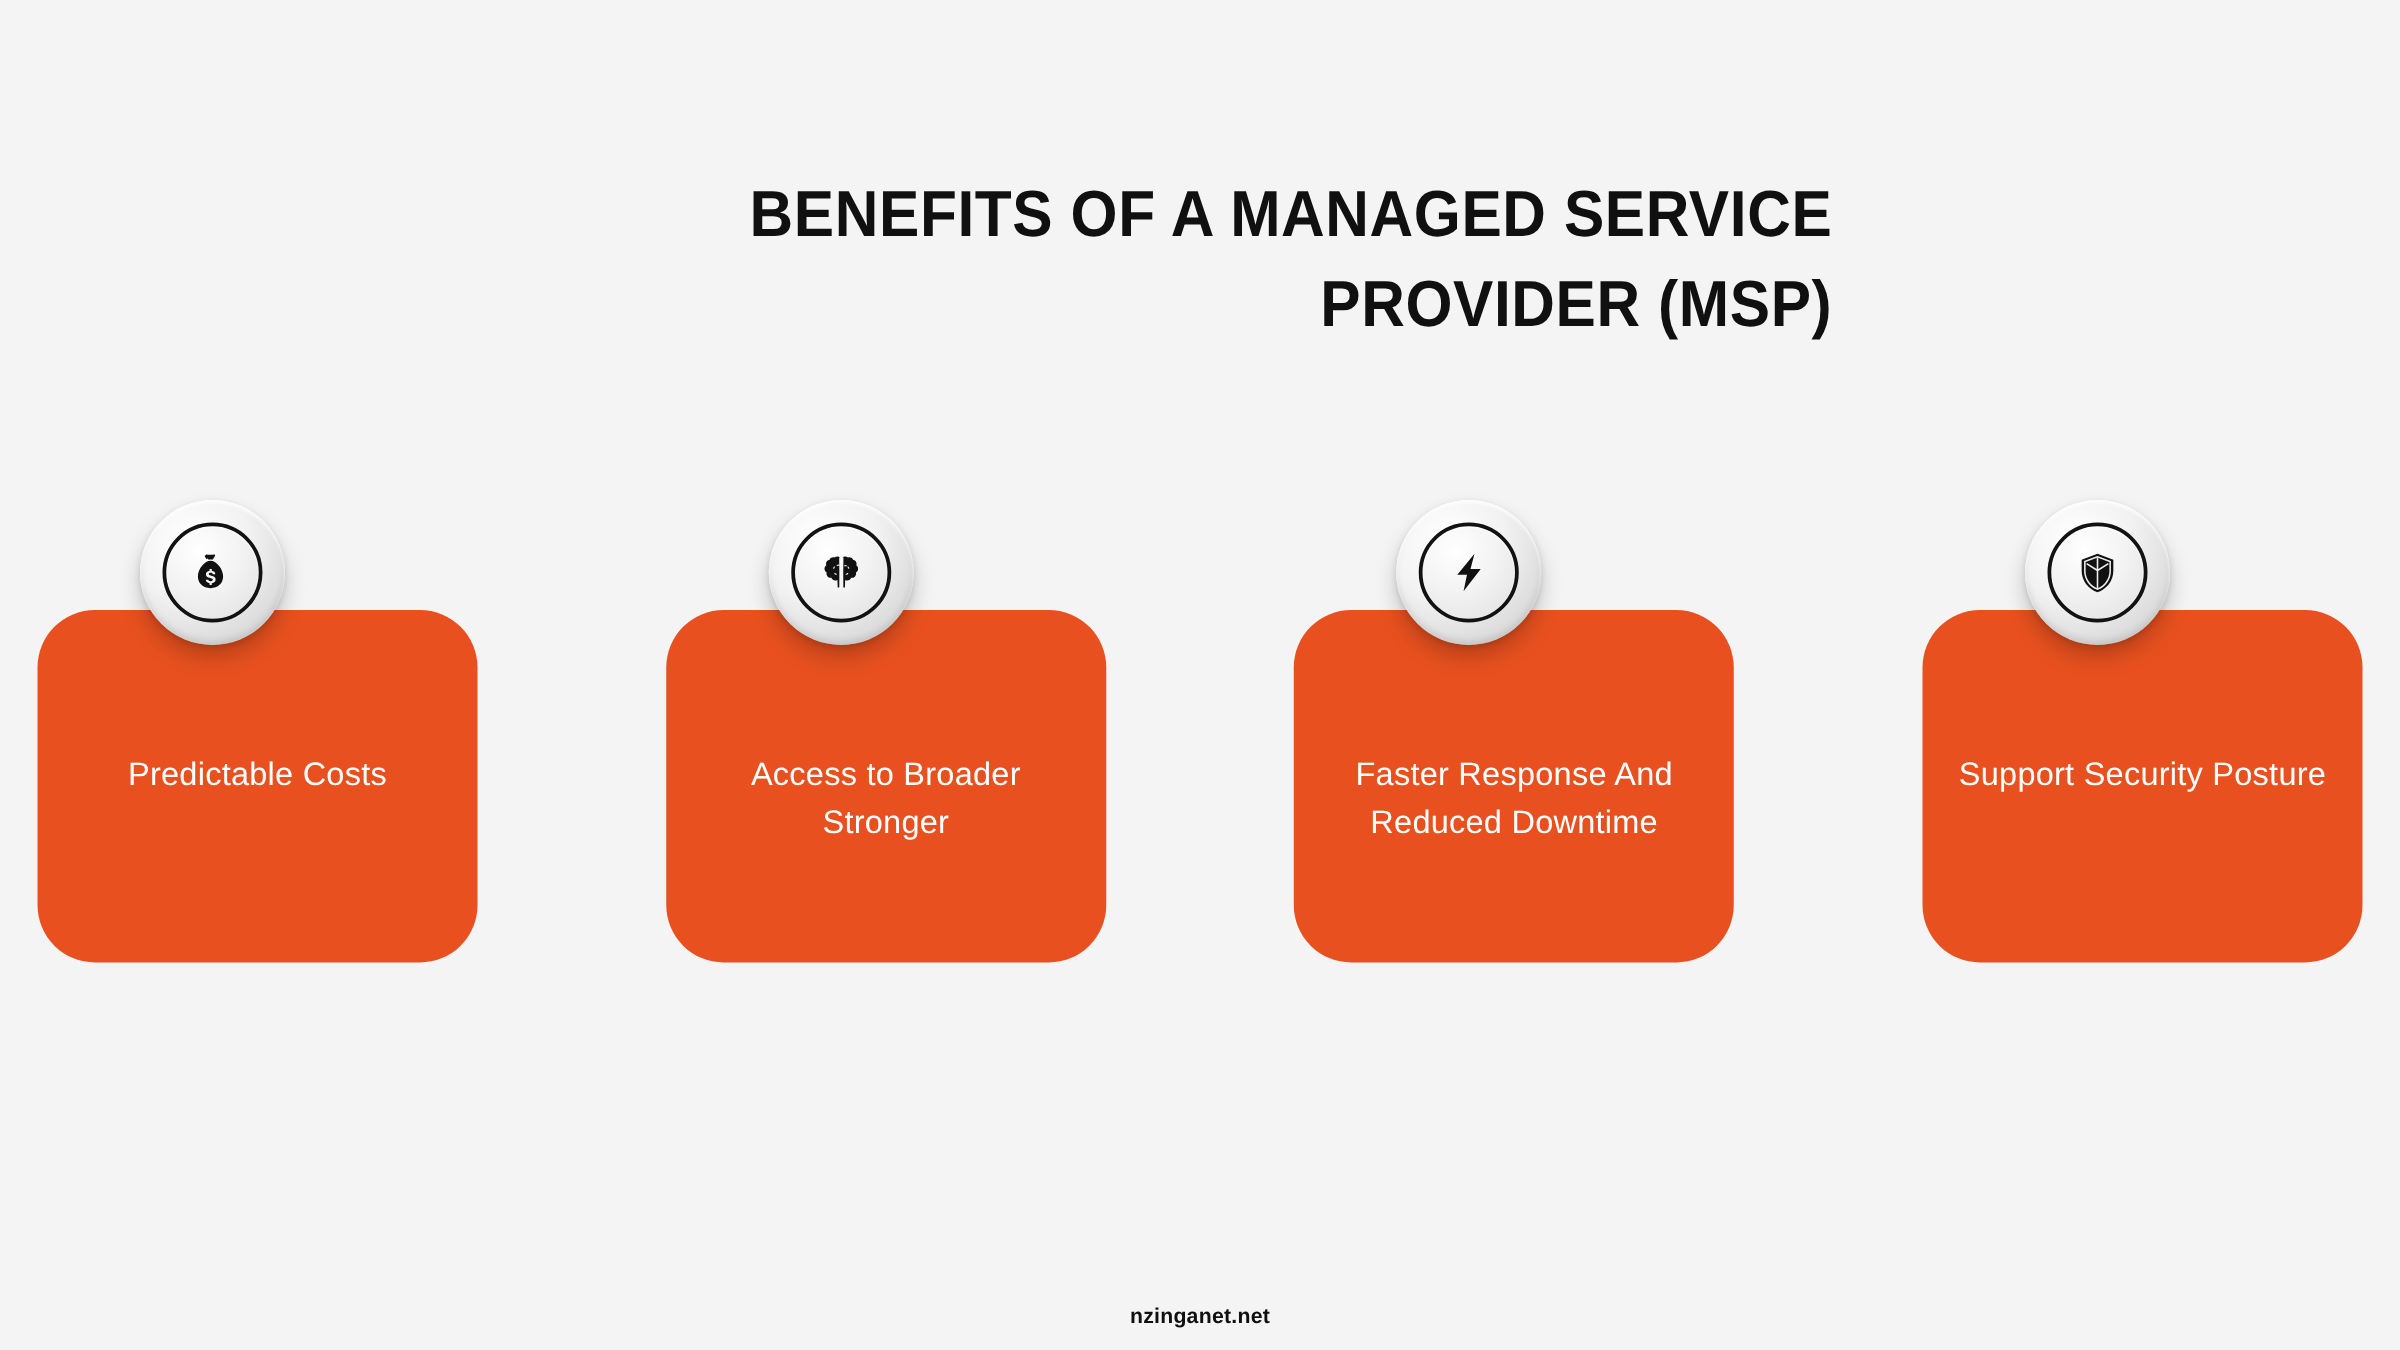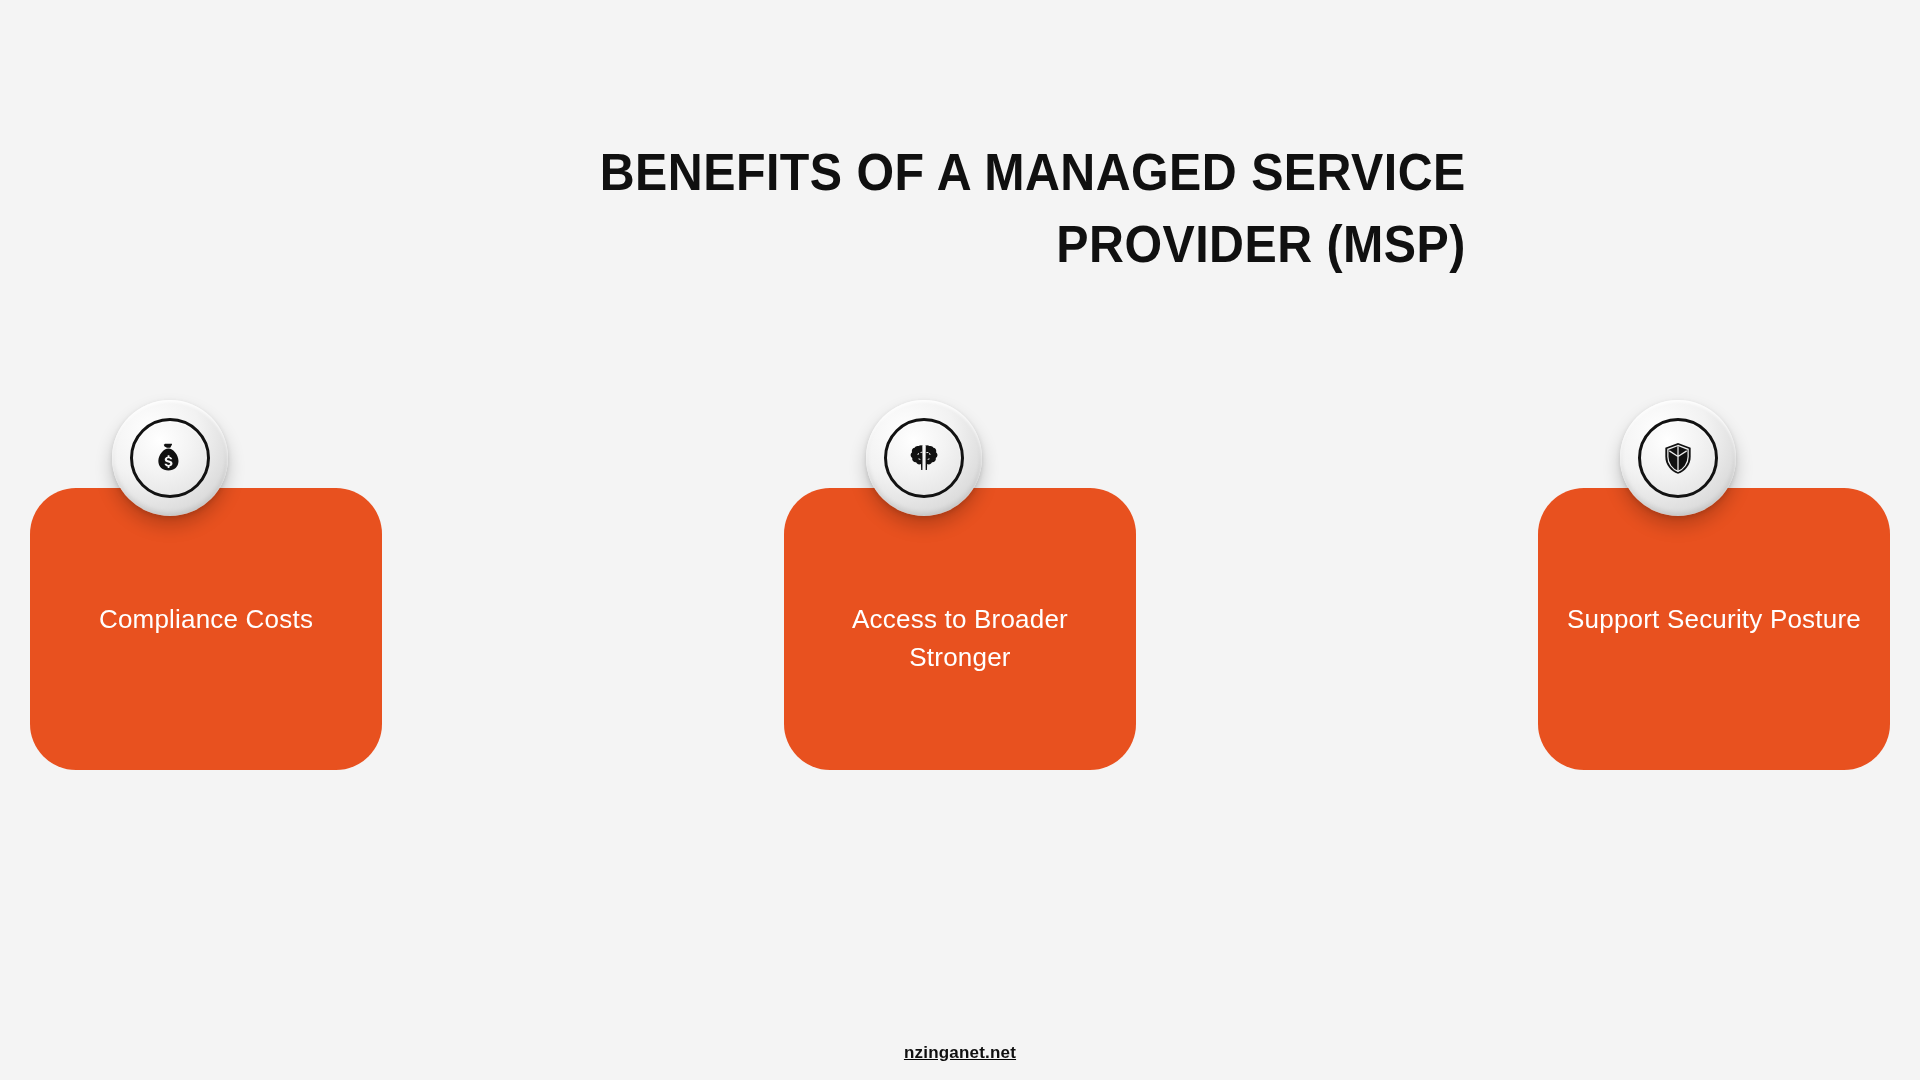--- a/index.html
+++ b/index.html
@@ -106,21 +106,20 @@
 
   .badge-inner svg { display:block; }
 
   
   .footer {
     position:absolute;
     top:1043px;
     left:0;
     width:1920px;
     text-align:center;
-    text-decoration:underline;
   }
   .footer-text {
     font-family:"Liberation Sans", sans-serif;
     font-weight:bold;
     font-size:17px;
     color:#101010;
     letter-spacing:0.2px;
   }
 </style>
 </head>
@@ -136,36 +135,46 @@
   <div class="card">
     <div class="badge">
       <div class="badge-inner">
         <svg width="40" height="40" viewBox="0 0 48 48" aria-hidden="true">
           <path fill="#111111" d="M20.3 9.4c-.6-.5-1.6-1.3-2.9-1.9-.5-.2-1 .3-.8.8.4 1 1.1 2.1 1.7 2.9l2-1.8z"></path>
           <path fill="#111111" d="M19.8 11.6l-2.1-3.7c-.3-.5.1-1.2.7-1.1 2 .3 5.3.3 7.3 0 .6-.1 1 .6.7 1.1l-2.1 3.7h-4.5z"></path>
           <path fill="#111111" d="M22.1 12.6c-5.5 0-12.1 7.5-12.1 15.1 0 7 5 11.3 12.1 11.3s12.1-4.3 12.1-11.3c0-7.6-6.6-15.1-12.1-15.1zm1.2 21.6v1.7h-2.1v-1.7c-2-.2-3.5-1.3-3.7-3.2h2.5c.1.8.8 1.4 2.2 1.4 1.3 0 2.1-.5 2.1-1.4 0-.8-.5-1.2-2.5-1.7-2.7-.6-4.1-1.6-4.1-3.6 0-1.8 1.3-3 3.5-3.3v-1.7h2.1v1.7c2 .3 3.3 1.5 3.4 3.2h-2.5c-.1-.8-.7-1.3-1.9-1.3-1.2 0-1.9.5-1.9 1.2 0 .7.5 1.1 2.4 1.5 2.8.6 4.2 1.5 4.2 3.7 0 2-1.4 3.2-3.7 3.5z"></path>
         </svg>
       </div>
     </div>
-    <div class="card-label">Compliance Costs</div>
+    <div class="card-label">Predictable Costs</div>
   </div>
 
   <div class="card">
     <div class="badge">
       <div class="badge-inner">
         <svg width="40" height="40" viewBox="0 0 48 48" aria-hidden="true">
           <path fill="#111111" d="M23 9.5c-1.6-1.3-3.9-1.2-5.4.2-1.9-.7-4 .2-4.8 2-1.9.2-3.4 1.8-3.4 3.8 0 .5.1 1 .3 1.5-1.3.9-2 2.5-1.7 4.1.2 1.2 1 2.3 2 2.9-.4 1.4 0 3 1.1 4 .9.9 2.2 1.3 3.4 1.1.6 1.5 2.1 2.6 3.8 2.6.7 0 1.4-.2 2-.5l.3 7.3h1.5c.1-9.6.2-19.5-.1-29z"></path>
           <path fill="#111111" d="M25.1 9.5c1.6-1.3 3.9-1.2 5.4.2 1.9-.7 4 .2 4.8 2 1.9.2 3.4 1.8 3.4 3.8 0 .5-.1 1-.3 1.5 1.3.9 2 2.5 1.7 4.1-.2 1.2-1 2.3-2 2.9.4 1.4 0 3-1.1 4-.9.9-2.2 1.3-3.4 1.1-.6 1.5-2.1 2.6-3.8 2.6-.7 0-1.4-.2-2-.5l-.3 7.3h-1.5c-.1-9.6-.2-19.5.1-29z"></path>
           <path fill="#e8e8e8" d="M22.4 16.6c-1.1-.4-2.3-.1-3 .7l.9.8c.4-.5 1.1-.6 1.7-.4l.4-1.1zM16.2 20.4c-.1-1.1.5-2.1 1.5-2.5l.4 1.1c-.5.2-.9.8-.8 1.4l-1.1 0zM19.8 26.2c-1.1.2-2.2-.3-2.7-1.3l1-.6c.3.6.9.9 1.5.8l.2 1.1zM26.6 17.3c.9-.7 2.1-.7 3 0l-.8.9c-.5-.4-1.2-.4-1.7 0l-.5-.9zM31.8 20.4c.1-1.1-.5-2.1-1.5-2.5l-.4 1.1c.5.2.9.8.8 1.4l1.1 0zM28.2 26.2c1.1.2 2.2-.3 2.7-1.3l-1-.6c-.3.6-.9.9-1.5.8l-.2 1.1z"></path>
         </svg>
       </div>
     </div>
     <div class="card-label">Access to Broader Stronger</div>
   </div>
 
+  <div class="card">
+    <div class="badge">
+      <div class="badge-inner">
+        <svg width="40" height="40" viewBox="0 0 48 48" aria-hidden="true">
+          <path fill="#111111" d="M29.5 6L13 26.2h9.3L19 42 35.5 20.6h-9.8L29.5 6z"></path>
+        </svg>
+      </div>
+    </div>
+    <div class="card-label">Faster Response And Reduced Downtime</div>
+  </div>
 
   <div class="card">
     <div class="badge">
       <div class="badge-inner">
         <svg width="38" height="38" viewBox="0 0 48 48" aria-hidden="true">
           <path fill="#111111" d="M24 5L8 11v11.5C8 32.4 14.9 41.1 24 44c9.1-2.9 16-11.6 16-21.5V11L24 5z"></path>
           <path fill="none" stroke="#ededed" stroke-width="1.6" d="M24 8.2L11.2 13v9.5c0 8.3 5.5 15.7 12.8 18.3 7.3-2.6 12.8-10 12.8-18.3V13L24 8.2z"></path>
           <path fill="none" stroke="#ededed" stroke-width="1.6" d="M24 9v32M13 15l11 7M35 15l-11 7"></path>
         </svg>
       </div>

